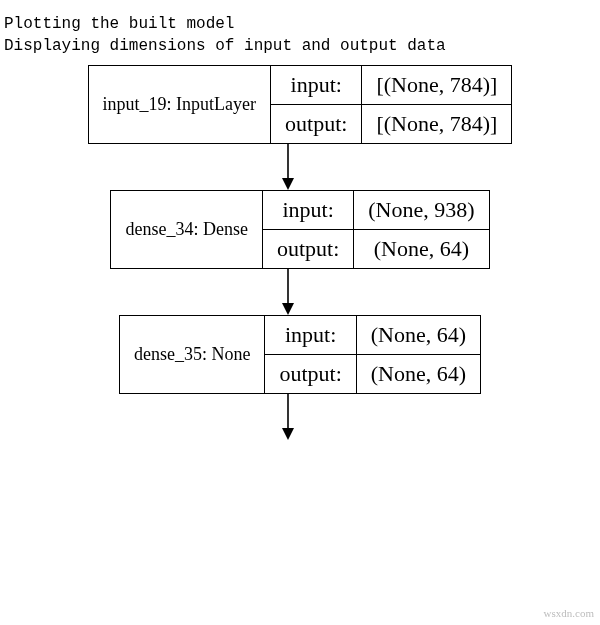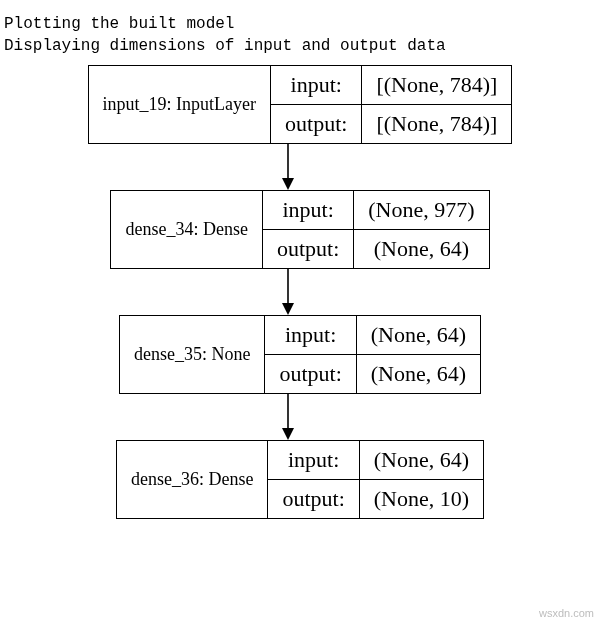--- a/index.html
+++ b/index.html
@@ -4,21 +4,21 @@
 <style>
   html,body{margin:0;padding:0;background:#fff;color:#000;}
   body{font-family:Georgia,"Times New Roman",serif;font-size:18px;width:600px;height:625px;position:relative;}
   .caption{font-family:"Courier New",monospace;font-size:16px;line-height:1.35;padding:6px 4px 8px 4px;white-space:pre;margin-top:8px;}
   .diagram{display:flex;flex-direction:column;align-items:center;}
   table.layerbox{border-collapse:collapse;table-layout:auto;}
   table.layerbox td{border:1px solid #000;padding:6px 14px;text-align:center;vertical-align:middle;font-size:22px;white-space:nowrap;}
   table.layerbox td.name{font-size:18px;}
   .arrow{height:46px;display:flex;align-items:center;justify-content:center;margin-left:-24px;}
   .arrow svg{display:block;}
-  .watermark{position:absolute;right:6px;bottom:6px;font-family:Liberation Sans, sans-serif;font-size:11px;color:#bdbdbd;}
+  .watermark{position:absolute;right:6px;bottom:6px;font-family:Liberation Serif, serif;font-size:11px;color:#bdbdbd;}
 </style>
 </head>
 <body>
 
 <div class="caption"><span>Plotting the built model</span>
 <span>Displaying dimensions of input and output data</span></div>
 
 <div class="diagram">
 
   <table class="layerbox">
@@ -40,21 +40,21 @@
         <line x1="8" y1="0" x2="8" y2="36" stroke="#000" stroke-width="1.6"></line>
         <polygon points="8,46 2,34 14,34" fill="#000"></polygon>
       </svg>
   </div>
 
   <table class="layerbox">
     <tbody>
         <tr>
       <td class="name" rowspan="2">dense_34: Dense</td>
       <td>input:</td>
-      <td>(None, 977)</td>
+      <td>(None, 938)</td>
     </tr>
     <tr>
       <td>output:</td>
       <td>(None, 64)</td>
     </tr>
   </tbody>
     </table>
 
   <div class="arrow">
     <svg width="16" height="46">
@@ -77,29 +77,16 @@
   </tbody>
     </table>
 
   <div class="arrow">
     <svg width="16" height="46">
         <line x1="8" y1="0" x2="8" y2="36" stroke="#000" stroke-width="1.6"></line>
         <polygon points="8,46 2,34 14,34" fill="#000"></polygon>
       </svg>
   </div>
 
-  <table class="layerbox">
-    <tbody>
-        <tr>
-      <td class="name" rowspan="2">dense_36: Dense</td>
-      <td>input:</td>
-      <td>(None, 64)</td>
-    </tr>
-    <tr>
-      <td>output:</td>
-      <td>(None, 10)</td>
-    </tr>
-  </tbody>
-    </table>
 
 </div>
 
 <div class="watermark">wsxdn.com</div>
 
 </body></html>

